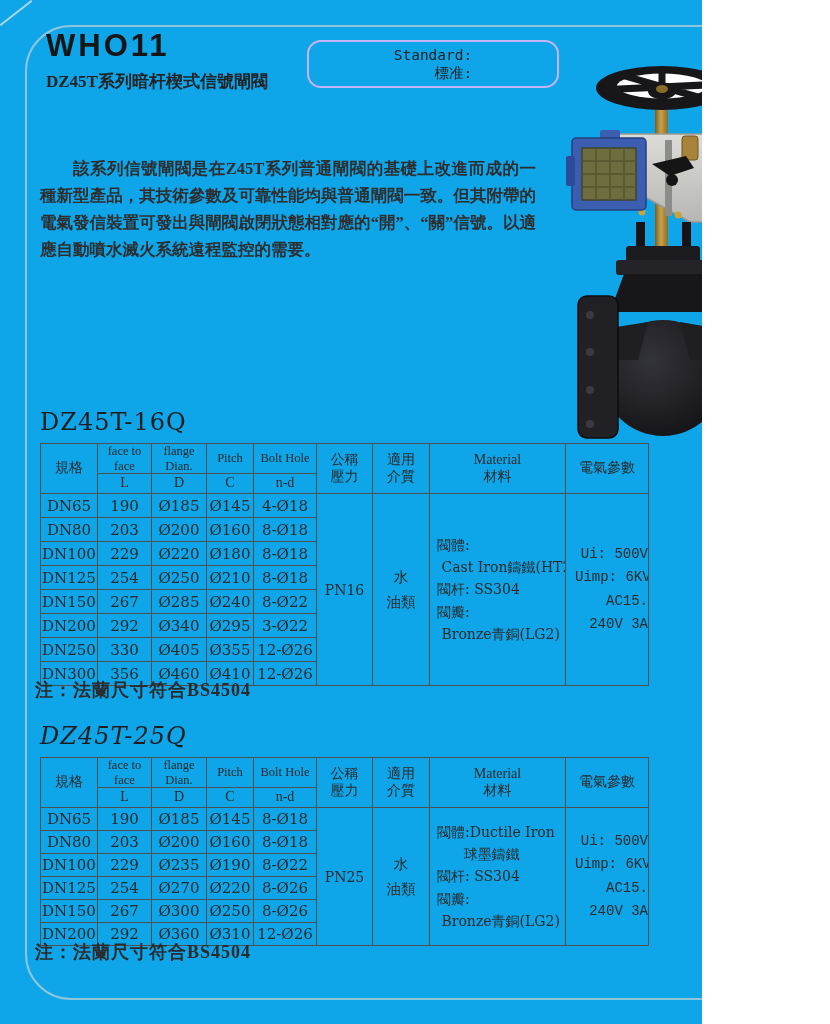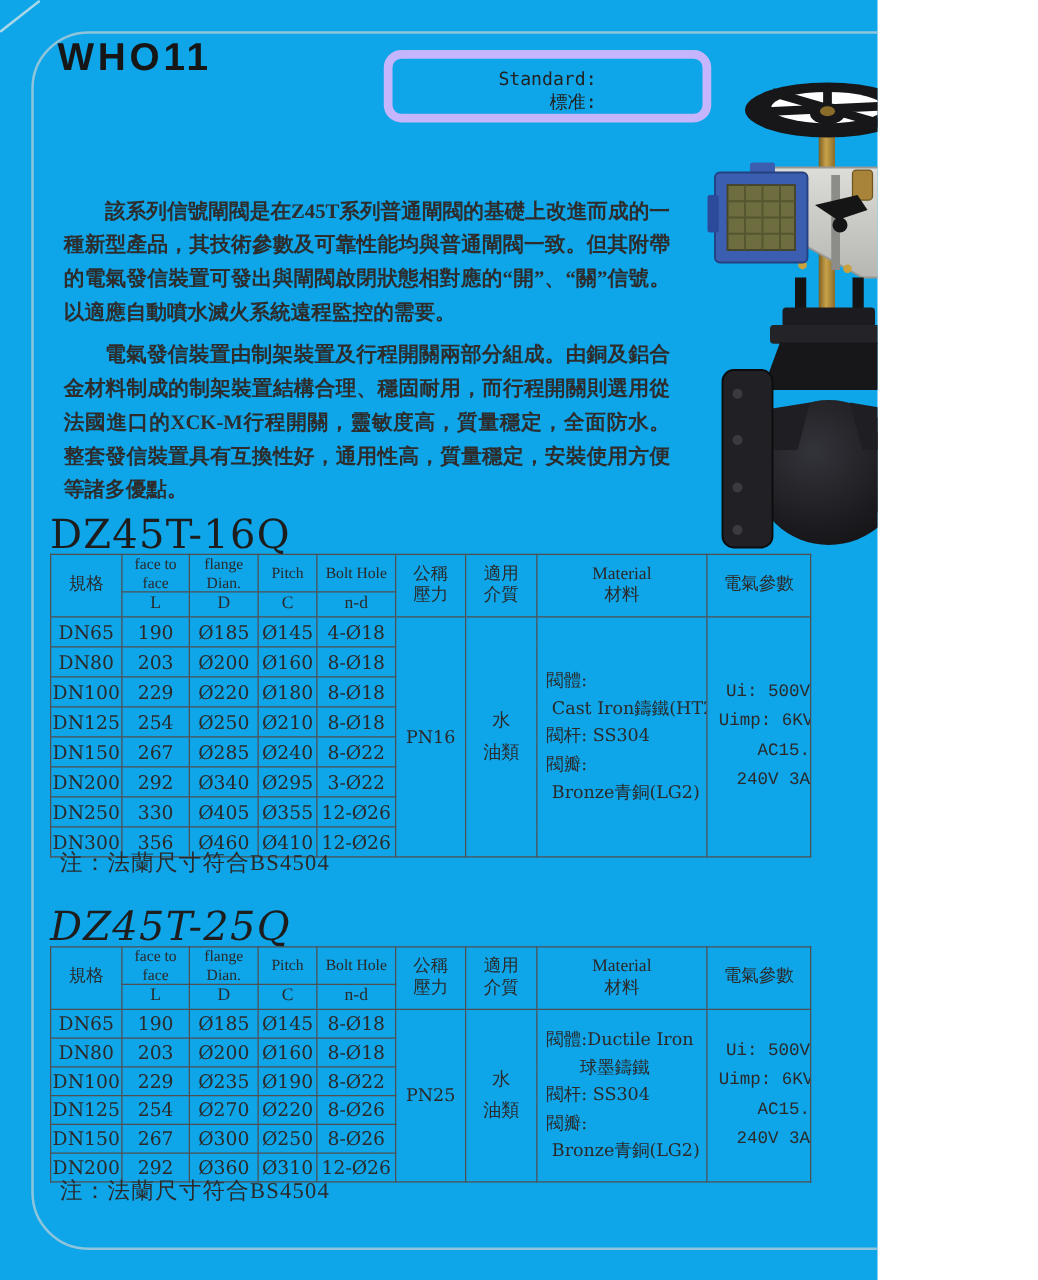--- a/index.html
+++ b/index.html
@@ -8,32 +8,32 @@
   .frame{position:absolute;left:25px;top:25px;width:781px;height:971px;
          border:2px solid #8fc5db;border-radius:46px;pointer-events:none;}
   .corner-line{position:absolute;left:-4px;top:12px;width:40px;height:2px;
          background:#a9d8e8;transform:rotate(-38deg);}
   
   .title-block{position:absolute;left:46px;top:30px;}
   .model{font-family:"Liberation Sans",sans-serif;font-weight:bold;font-size:31px;
          letter-spacing:3px;color:#161616;line-height:1.05;}
   .subtitle{margin-top:7px;font-size:17px;font-weight:600;color:#222;}
   .std-box{position:absolute;left:307px;top:40px;width:248px;height:44px;
-           border:7px solid #c4b5fd;border-radius:14px;display:flex;align-items:flex-end;
+           border:2px solid #c4b5fd;border-radius:14px;display:flex;align-items:center;
            justify-content:center;gap:8px;font-family:"DejaVu Sans Mono",monospace;}
   .std-labels{text-align:right;font-size:14.5px;line-height:1.25;color:#222;}
   .std-value{font-size:20px;letter-spacing:1px;color:#161616;}
   
   .desc{position:absolute;left:40px;top:155px;width:496px;}
-  .desc p{margin:0 0 7px 11px;font-size:16.5px;line-height:27px;text-align:justify;
+  .desc p{margin:0 0 7px 0;font-size:16.5px;line-height:27px;text-align:justify;
           text-indent:2em;font-weight:600;color:#2d2d2d;}
   
   .sec-title{position:absolute;left:40px;font-family:"DejaVu Serif",serif;
-             font-size:32px;letter-spacing:1px;color:#1d1d1d;}
-  .note{position:absolute;left:48px;font-size:18px;font-weight:400;color:#2a2a2a;letter-spacing:1px;}
+             font-size:24px;letter-spacing:1px;color:#1d1d1d;}
+  .note{position:absolute;left:35px;font-size:18px;font-weight:700;color:#2a2a2a;letter-spacing:1px;}
   
   .tbl-wrap{position:absolute;left:40px;}
   table{border-collapse:collapse;table-layout:fixed;width:608px;}
   th,td{border:1.5px solid #4f4f4f;padding:0;text-align:center;vertical-align:middle;
         font-weight:normal;overflow:hidden;}
   thead th{font-size:12.5px;line-height:1.15;color:#2a2a2a;}
   thead tr.h1 th{height:29px;}
   thead tr.h2 th{height:19px;font-size:14px;}
   th.cjk{font-size:14px;}
   .pre{white-space:pre-line;}
@@ -50,20 +50,21 @@
 </style>
 </head>
 <body>
 
 <div class="page">
   <div class="frame"></div>
   <div class="corner-line"></div>
 
   <div class="title-block">
     <div class="model">WHO11</div>
+    <div class="subtitle">DZ45T系列暗杆楔式信號閘閥</div>
   </div>
 
   <div class="std-box">
     <div class="std-labels">
       <div>Standard:</div>
       <div>標准:</div>
     </div>
   </div>
 
   <svg class="valve" viewBox="0 0 258 388">
@@ -145,21 +146,20 @@
       <circle cx="195" cy="252" r="5" fill="#3a3a40"></circle>
       <circle cx="163" cy="306" r="5" fill="#3a3a40"></circle>
       <circle cx="199" cy="306" r="5" fill="#3a3a40"></circle>
       <circle cx="167" cy="360" r="5" fill="#3a3a40"></circle>
       <circle cx="195" cy="360" r="5" fill="#3a3a40"></circle>
     </g>
   </svg>
 
   <div class="desc">
     <p>該系列信號閘閥是在Z45T系列普通閘閥的基礎上改進而成的一種新型產品，其技術參數及可靠性能均與普通閘閥一致。但其附帶的電氣發信裝置可發出與閘閥啟閉狀態相對應的“開”、“關”信號。以適應自動噴水滅火系統遠程監控的需要。</p>
-    <p>電氣發信裝置由制架裝置及行程開關兩部分組成。由銅及鋁合金材料制成的制架裝置結構合理、穩固耐用，而行程開關則選用從法國進口的XCK-M行程開關，靈敏度高，質量穩定，全面防水。整套發信裝置具有互換性好，通用性高，質量穩定，安裝使用方便等諸多優點。</p>
   </div>
 
   <div class="sec-title" style="top:408px;">DZ45T-16Q</div>
   <div class="tbl-wrap" style="top:443px;">
     <table class="t1">
       <colgroup>
         <col style="width:57px">
           <col style="width:54px">
           <col style="width:55px">
         <col style="width:47px">

